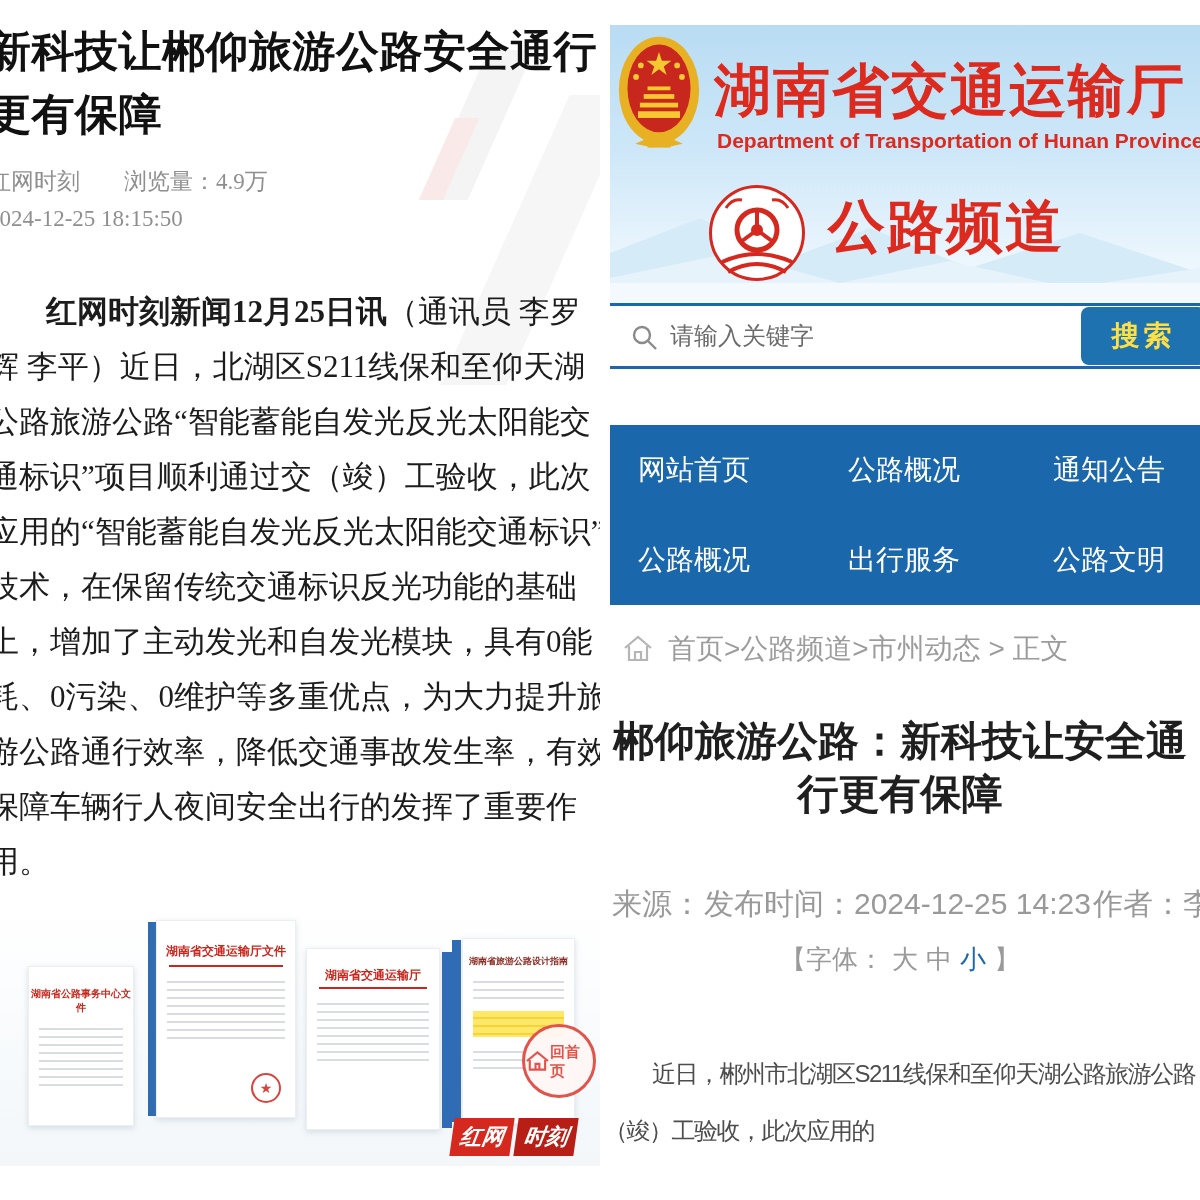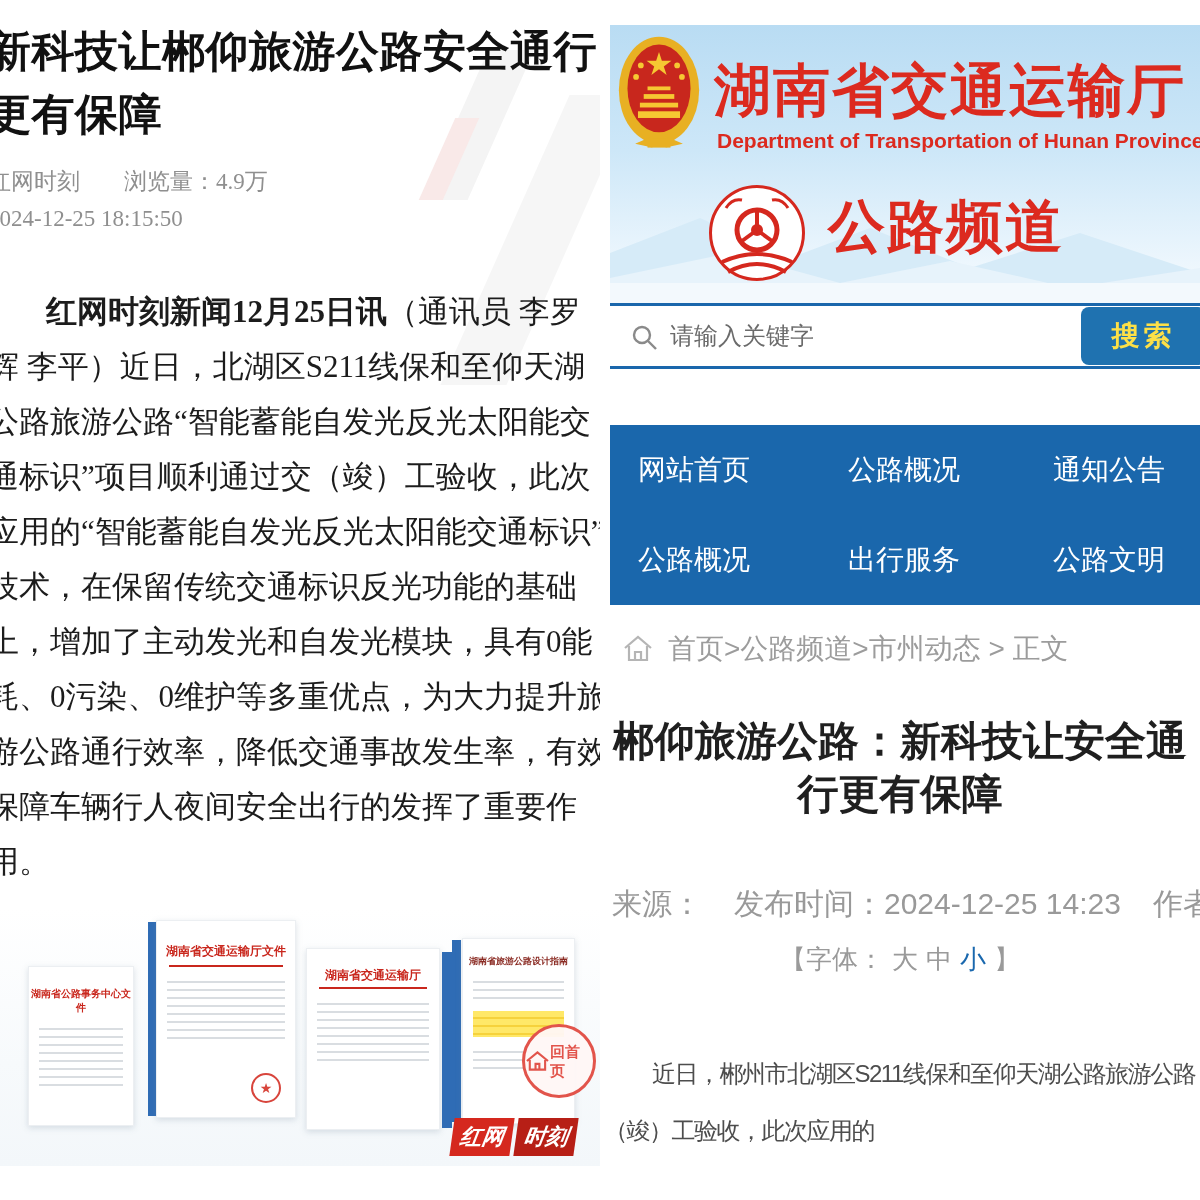--- a/index.html
+++ b/index.html
@@ -90,21 +90,21 @@
   .nav-item { display:flex; align-items:center; color:#fff; font-size:28px; cursor:pointer; white-space:nowrap; }
 
   .breadcrumb { position:absolute; left:22px; top:630px; display:flex; align-items:center;
                 font-size:28px; color:#9c9c9c; white-space:nowrap; }
   .breadcrumb svg { margin-right:14px; }
 
   .r-title { position:absolute; left:10px; top:715px; width:580px; text-align:center; font-size:41px;
              font-weight:800; color:#1f1f1f; line-height:53px; }
   .r-meta { position:absolute; left:12px; top:884px; width:580px; display:flex; font-size:30px; color:#999;
             white-space:nowrap; }
-  .r-meta .gap { margin-left:32px; }
+  .r-meta .gap { margin-left:2px; }
   .r-fontrow { position:absolute; left:10px; top:942px; width:580px; text-align:center; font-size:26px; color:#9a9a9a; }
   .r-fontrow span { margin:0 4px; cursor:pointer; }
   .r-font-small { color:#1a68ae; }
   .r-body { position:absolute; left:4px; top:1045px; width:596px; height:135px; overflow:hidden;
             font-size:24px; letter-spacing:-1.5px; color:#4d4d4d; }
   .r-line { height:57px; line-height:57px; white-space:nowrap; }
   .r-line-first { padding-left:48px; }
 </style>
 </head>
 <body>

